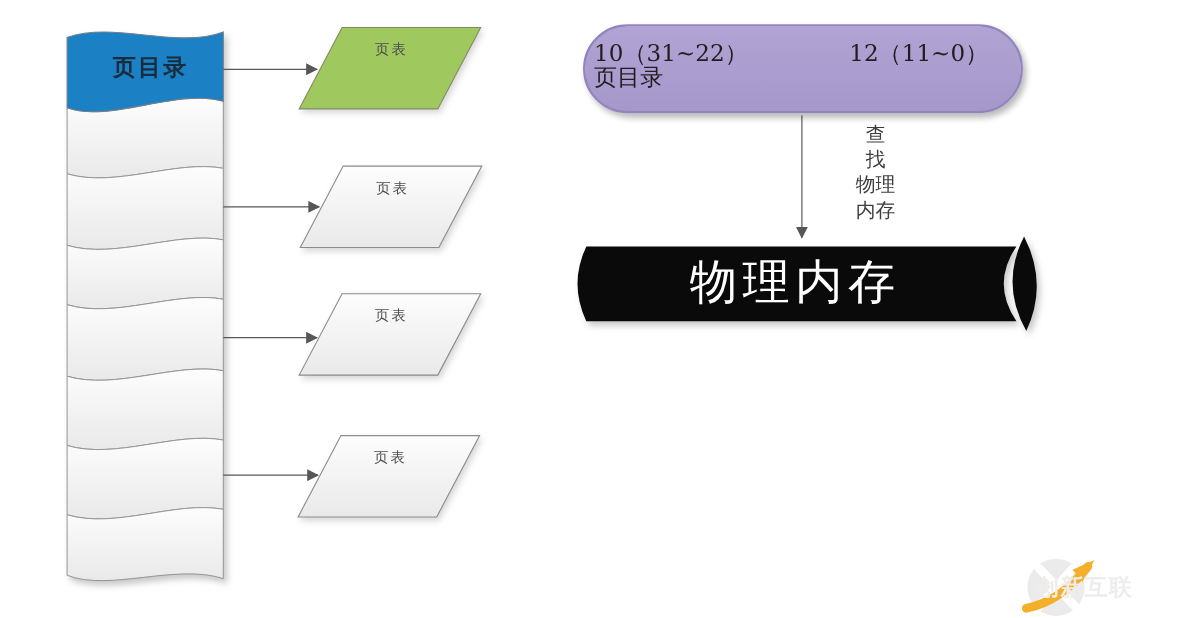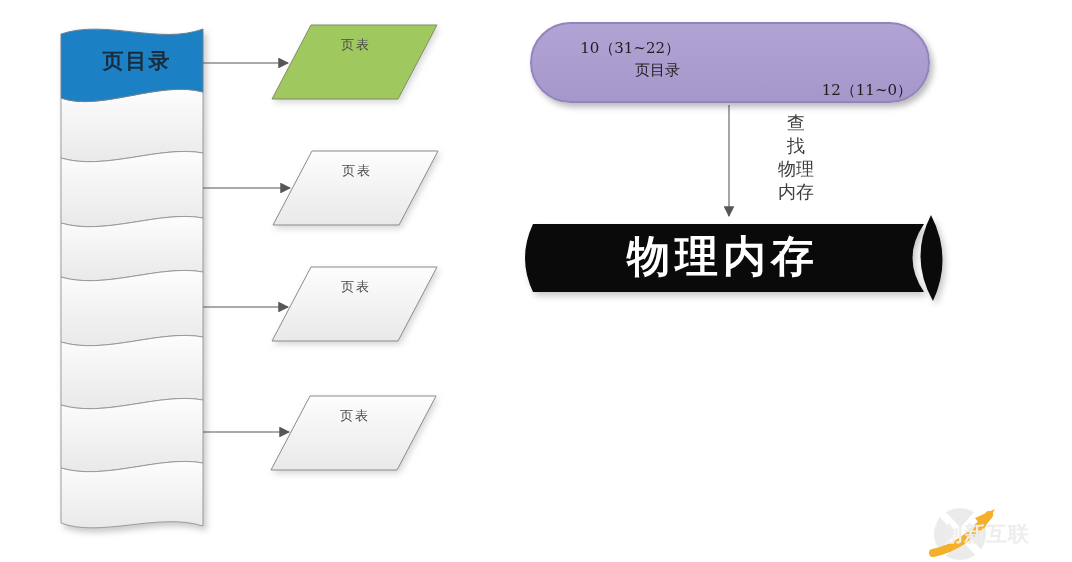--- a/index.html
+++ b/index.html
@@ -25,32 +25,32 @@
   .pt1{left:301px;top:36px;}
   .pt2{left:302px;top:162px;}
   .pt3{left:301px;top:278px;}
   .pt4{left:300px;top:407px;}
   .addr{
     position:absolute;left:530px;top:22px;width:400px;height:81px;
     box-sizing:border-box;border:2px solid #9285bd;border-radius:41px;
     background:linear-gradient(180deg,#b1a4d4 0%,#a597ca 100%);
     box-shadow:3px 4px 6px rgba(0,0,0,.28);
   }
-  .addr-col{position:absolute;top:13px;text-align:right;font-size:15px;
+  .addr-col{position:absolute;top:13px;text-align:left;font-size:21px;
     line-height:22px;color:#1e1e1e;}
   .addr-c1{left:8px;width:140px;}
   .addr-c2{left:140px;width:120px;}
-  .addr-c3{left:240px;width:140px;margin-top:42px;}
+  .addr-c3{left:240px;width:140px;}
   .lookup{
     left:770px;top:111px;width:52px;text-align:center;
     font-size:18px;line-height:23px;color:#3d3d3d;
   }
   .pm-label{
     left:558px;top:228px;width:330px;text-align:center;
-    font-size:43px;color:#ffffff;letter-spacing:5px;font-weight:bold;
+    font-size:43px;color:#ffffff;letter-spacing:5px;font-weight:normal;
   }
   .wm-text{
     left:942px;top:520px;width:92px;
     font-family:"DejaVu Sans", sans-serif;
     font-size:21px;font-weight:bold;color:#efecec;letter-spacing:1px;
   }
 </style>
 </head>
 <body>
 

